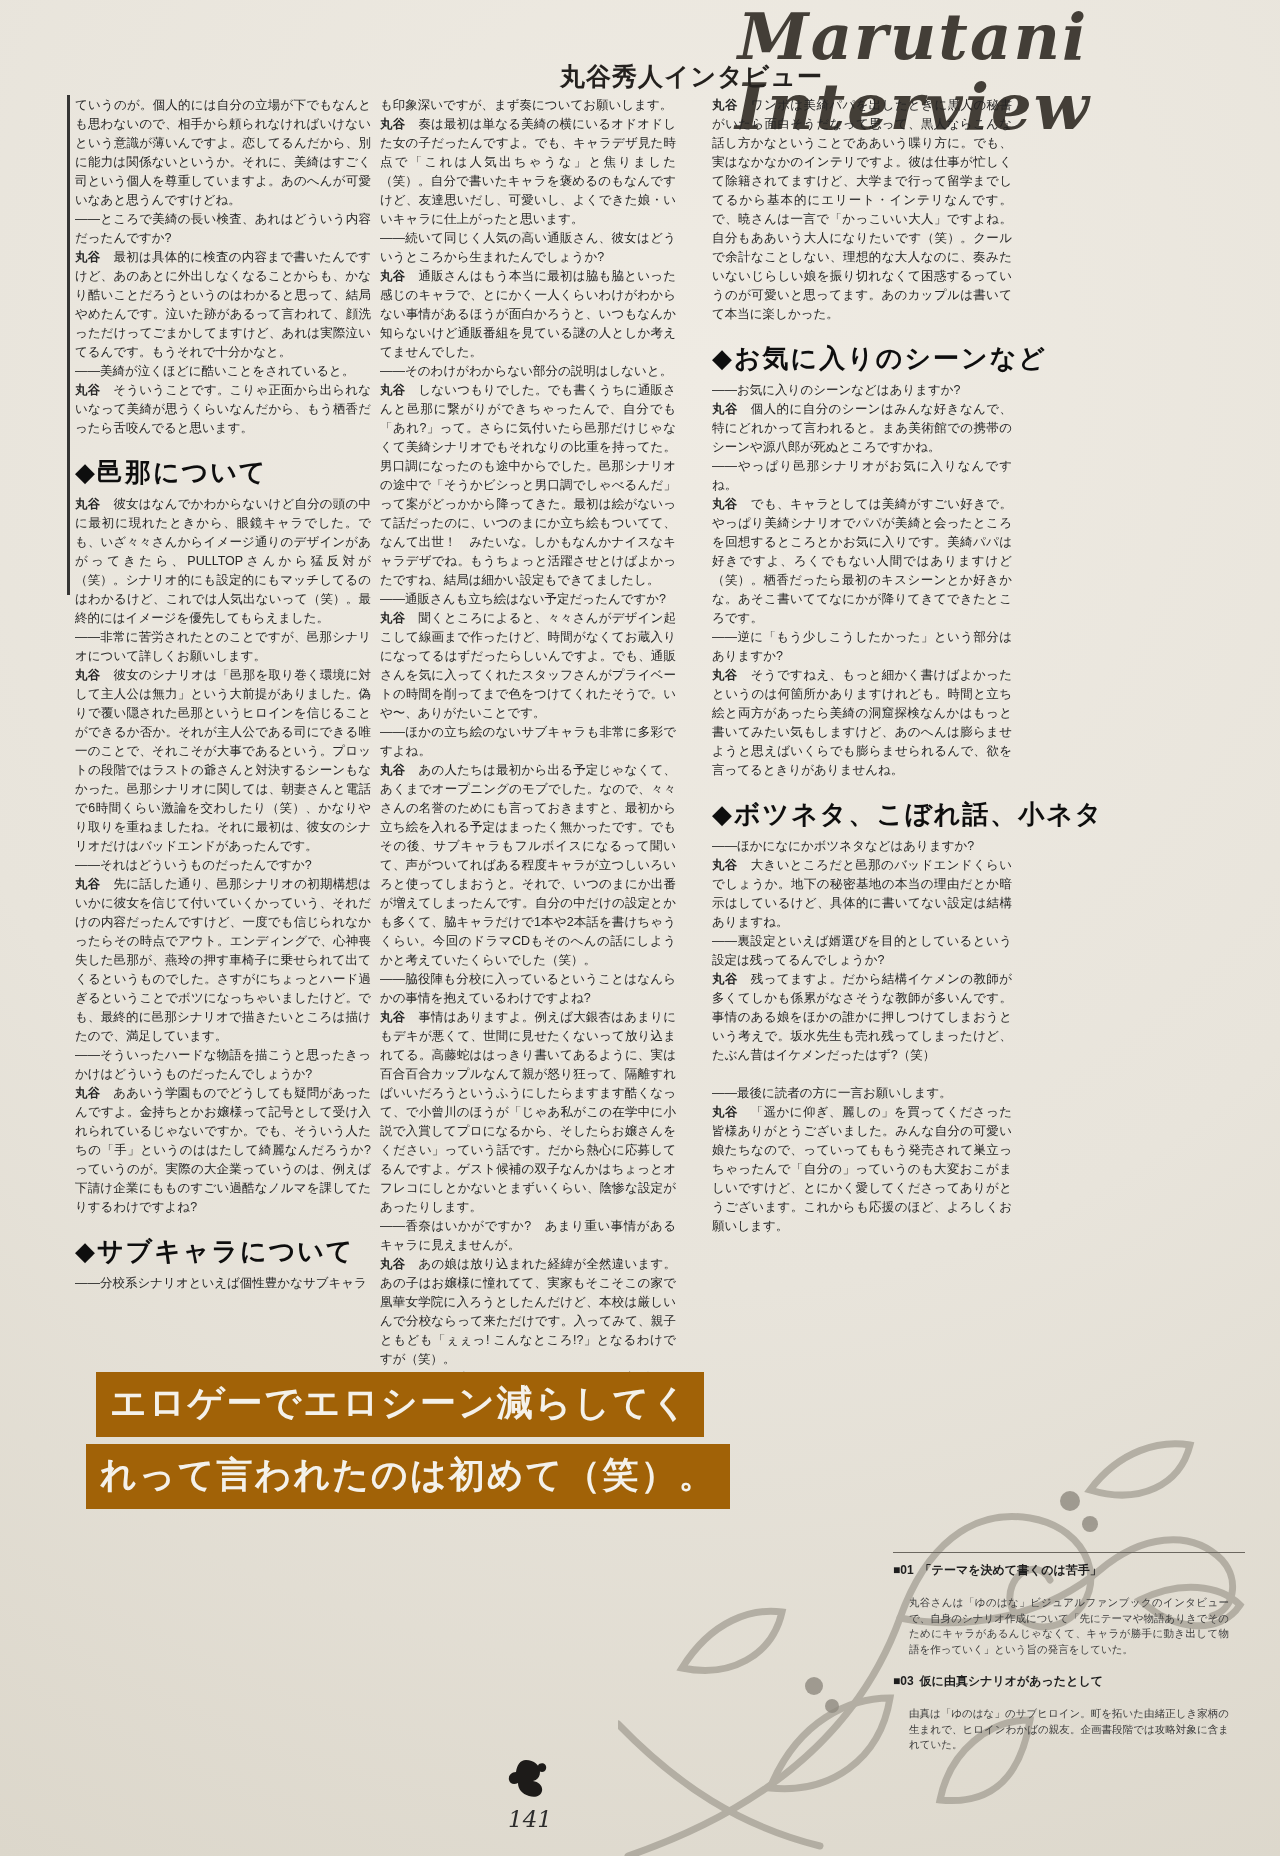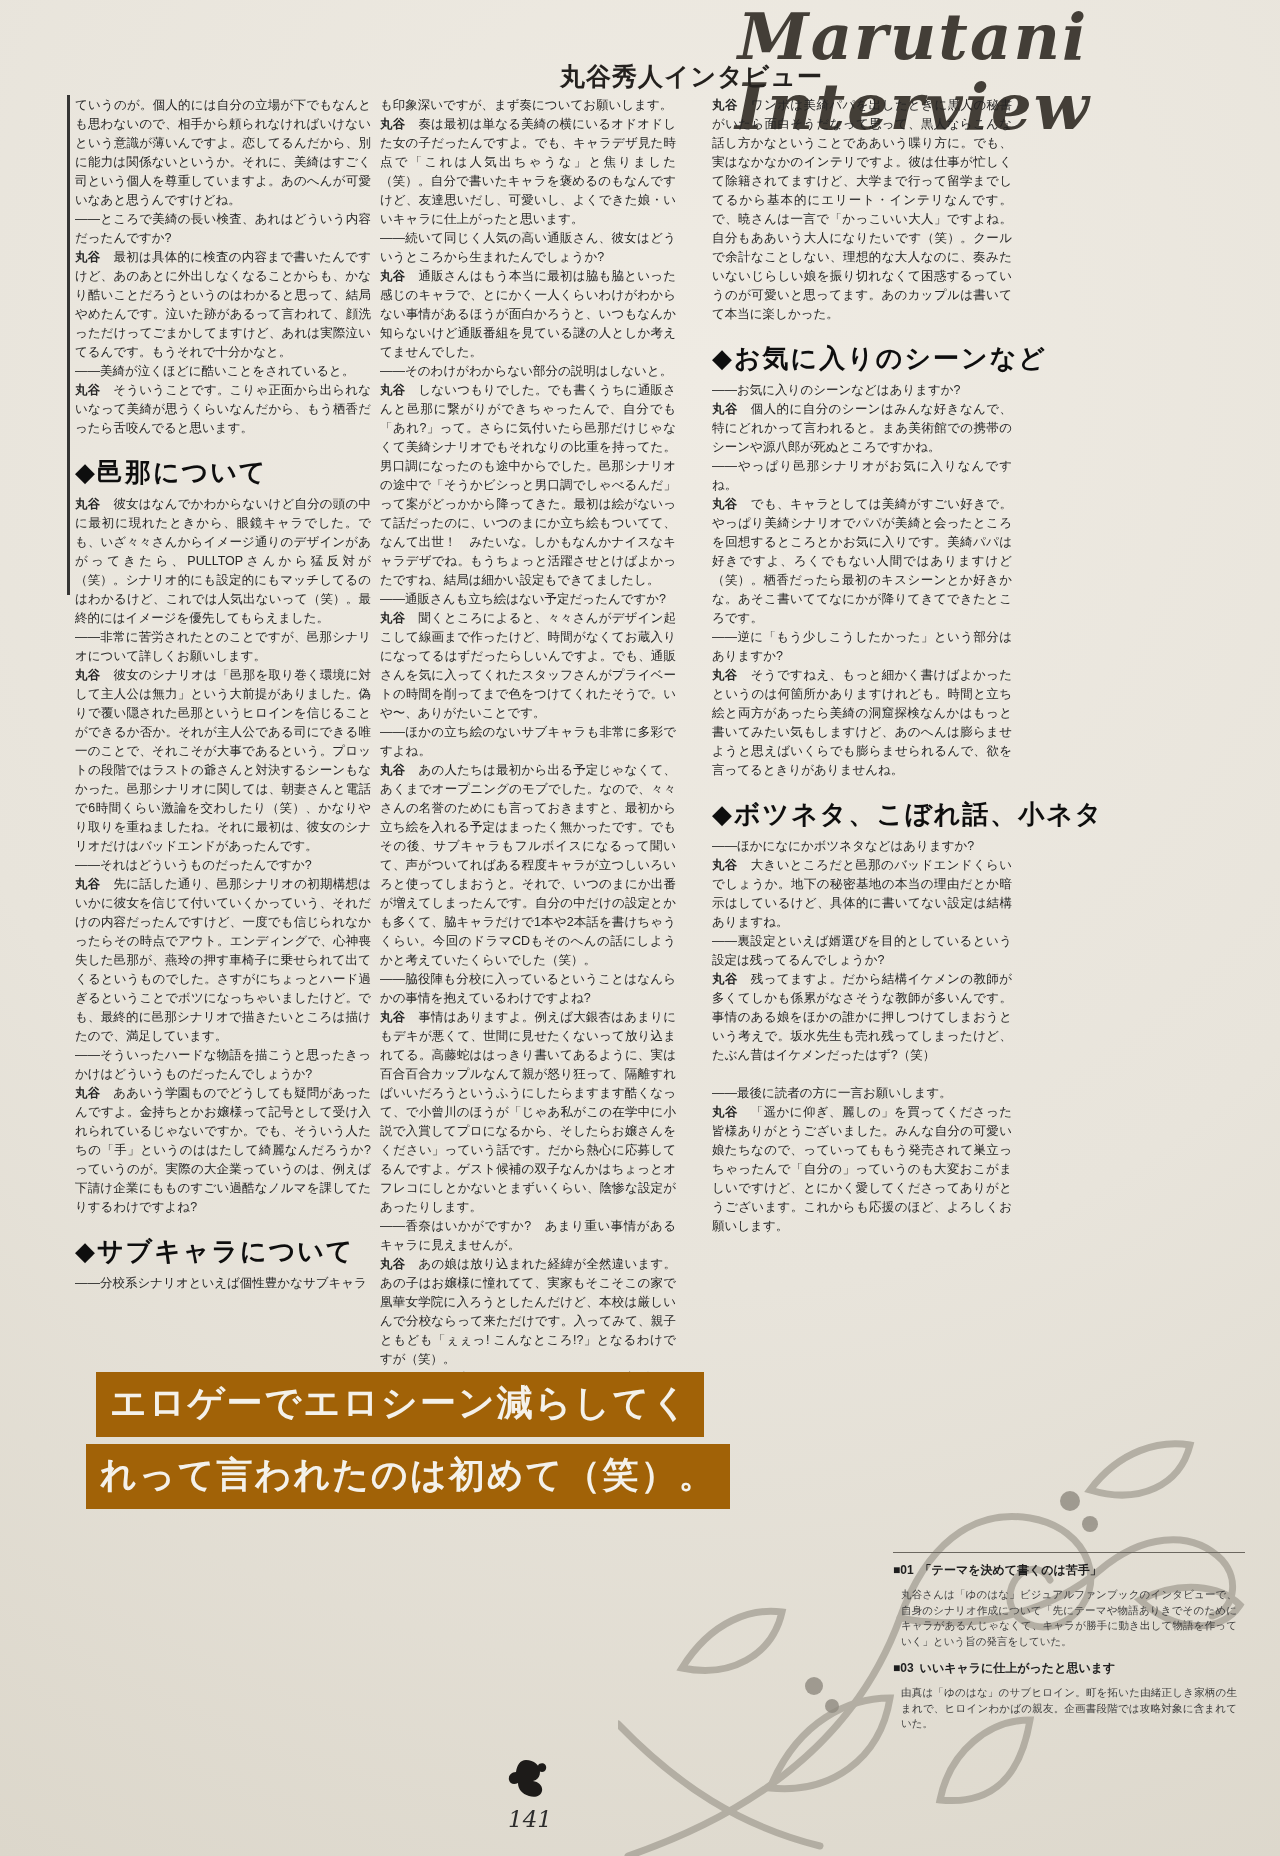--- a/index.html
+++ b/index.html
@@ -34,21 +34,21 @@
   .pull-quote{position:absolute;left:86px;top:1372px;z-index:3;}
   .pq-line{display:table;background:#a16207;color:#f4f1ea;font-weight:bold;
            font-size:36px;letter-spacing:2px;padding:7px 14px 9px;margin-bottom:7px;}
   .pq-line.l1{margin-left:10px;}
   
   .footnotes{position:absolute;left:893px;top:1552px;width:352px;z-index:2;
              border-top:1px solid #6b675f;padding-top:9px;}
   .fnote{margin-bottom:11px;}
   .fn-title{margin:0 0 2px;font-size:12px;font-weight:bold;color:#1d1d1d;}
   .fn-title b{margin-right:6px;}
-  .fn-body{margin:8px;font-size:10.5px;line-height:15.5px;text-align:justify;color:#3b3b3b;}
+  .fn-body{margin:16px;font-size:10.5px;line-height:15.5px;text-align:justify;color:#3b3b3b;}
   
   .scan-shadow{position:absolute;left:67px;top:95px;width:3px;height:500px;
                background:#161616;opacity:.85;z-index:1;}
   .pagenum{position:absolute;left:487px;top:1806px;width:86px;text-align:center;
            font-family:"DejaVu Serif",serif;font-style:italic;font-size:23px;color:#2c2c2c;}
   .emblem{position:absolute;left:503px;top:1756px;width:46px;height:44px;z-index:2;}
   .ornament{position:absolute;left:618px;top:1368px;width:662px;height:488px;z-index:0;}
 </style>
 </head>
 <body>
@@ -186,21 +186,21 @@
 
   <div class="footnotes">
 
       <div class="fnote">
         <p class="fn-title"><b>■01</b><span>「テーマを決めて書くのは苦手」</span></p>
         <p class="fn-body">丸谷さんは「ゆのはな」ビジュアルファンブックのインタビューで、自身のシナリオ作成について「先にテーマや物語ありきでそのためにキャラがあるんじゃなくて、キャラが勝手に動き出して物語を作っていく」という旨の発言をしていた。</p>
       </div>
 
 
       <div class="fnote">
-        <p class="fn-title"><b>■03</b><span>いいキャラに仕上がったと思います</span></p>
+        <p class="fn-title"><b>■03</b><span>仮に由真シナリオがあったとして</span></p>
         <p class="fn-body">由真は「ゆのはな」のサブヒロイン。町を拓いた由緒正しき家柄の生まれで、ヒロインわかばの親友。企画書段階では攻略対象に含まれていた。</p>
       </div>
     </div>
 
   <svg class="emblem" viewBox="0 0 46 44" aria-hidden="true">
     <path fill="#1d1b19" d="M23,4 C31,4 37,9 37,16 C37,21 34,24 30,25 C36,26 40,30 39,35 C38,40 32,42 26,40 C19,38 15,33 15,27 C11,29 7,28 6,24 C5,20 8,16 13,16 C14,9 17,4 23,4 Z"></path>
     <path fill="#1d1b19" d="M36,8 C41,6 44,9 43,13 C42,16 39,17 36,15 C34,13 34,10 36,8 Z"></path>
   </svg>
   <div class="pagenum">141</div>
 

